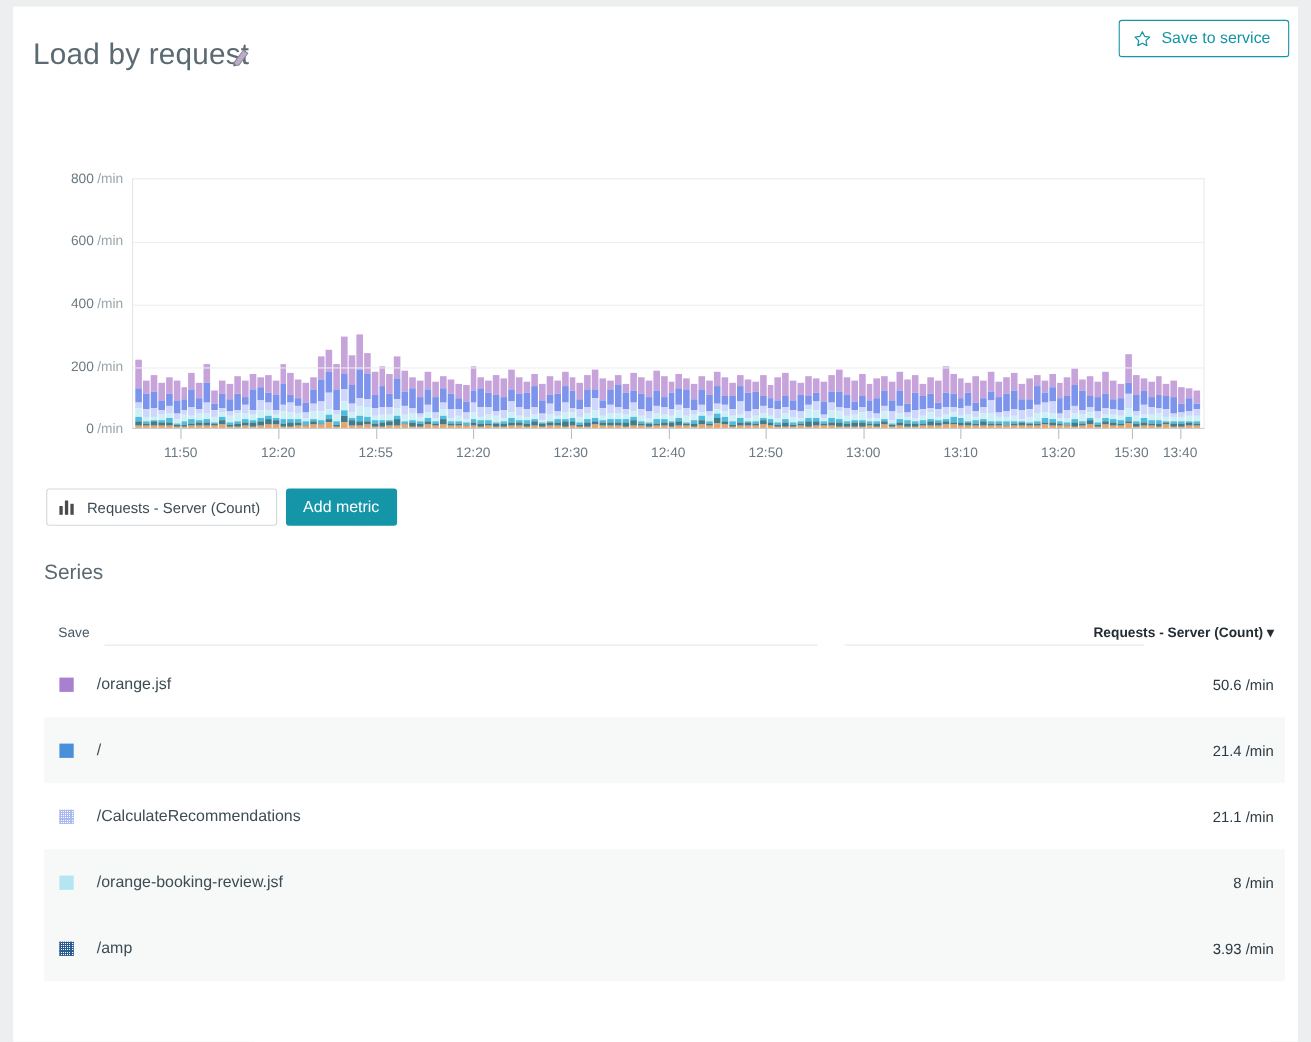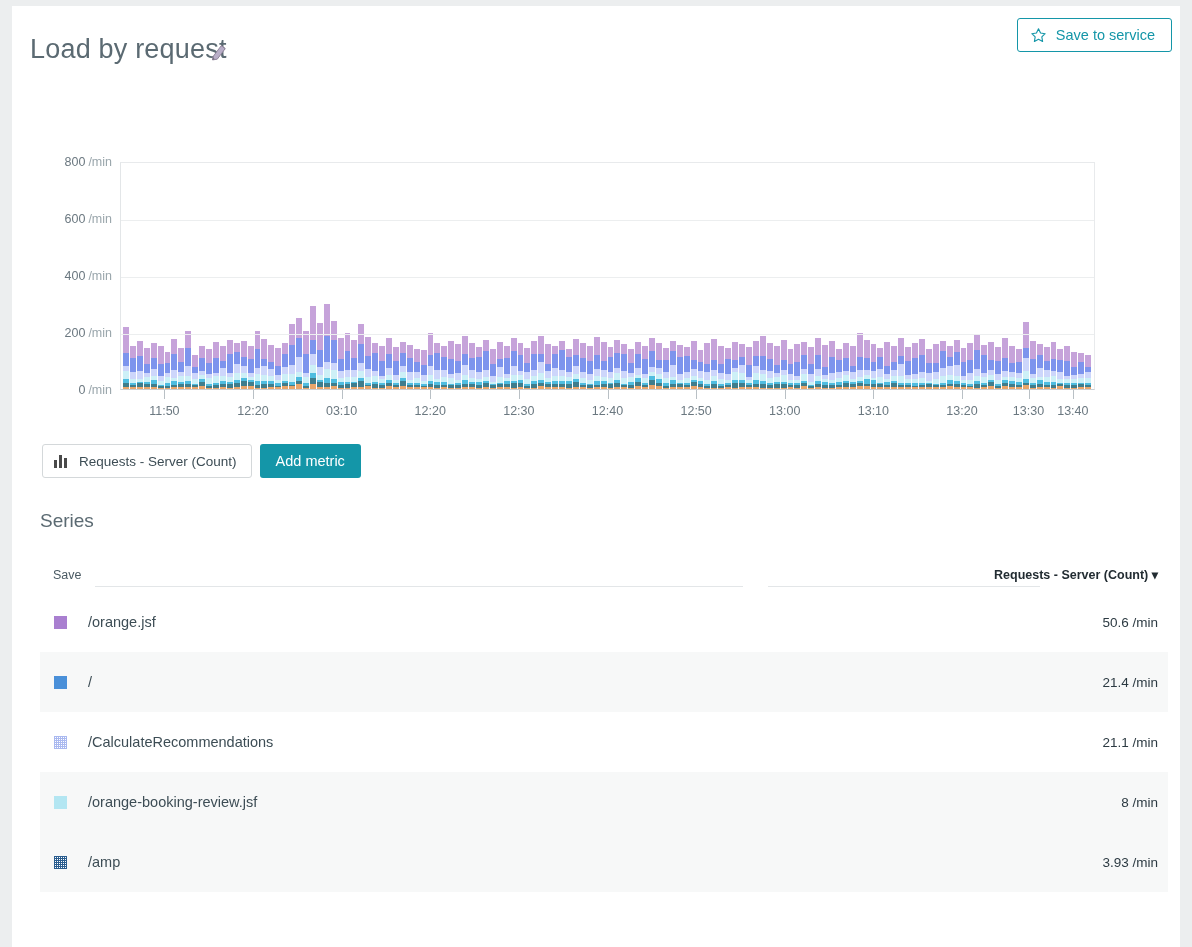--- a/index.html
+++ b/index.html
@@ -1437,37 +1437,37 @@
     <div class="gridline" style="top: 171px;"></div>
         <div class="gridline" style="top: 114px;"></div>
         <div class="gridline" style="top: 57px;"></div>
       </div>
     <div id="x-axis">
         <div class="xtickmark" style="left: 44.3625px;"></div>
         <div class="xtick" style="left: 44.3625px;">11:50</div>
         <div class="xtickmark" style="left: 132.99px;"></div>
         <div class="xtick" style="left: 132.99px;">12:20</div>
         <div class="xtickmark" style="left: 221.618px;"></div>
-        <div class="xtick" style="left: 221.618px;">03:10</div>
+        <div class="xtick" style="left: 221.618px;">12:55</div>
         <div class="xtickmark" style="left: 310.245px;"></div>
         <div class="xtick" style="left: 310.245px;">12:20</div>
         <div class="xtickmark" style="left: 398.873px;"></div>
         <div class="xtick" style="left: 398.873px;">12:30</div>
         <div class="xtickmark" style="left: 487.5px;"></div>
         <div class="xtick" style="left: 487.5px;">12:40</div>
         <div class="xtickmark" style="left: 576.127px;"></div>
         <div class="xtick" style="left: 576.127px;">12:50</div>
         <div class="xtickmark" style="left: 664.755px;"></div>
         <div class="xtick" style="left: 664.755px;">13:00</div>
         <div class="xtickmark" style="left: 753.383px;"></div>
         <div class="xtick" style="left: 753.383px;">13:10</div>
         <div class="xtickmark" style="left: 842.01px;"></div>
         <div class="xtick" style="left: 842.01px;">13:20</div>
         <div class="xtickmark" style="left: 908.505px;"></div>
-        <div class="xtick" style="left: 908.505px;">13:30</div>
+        <div class="xtick" style="left: 908.505px;">15:30</div>
         <div class="xtickmark" style="left: 952.867px;"></div>
         <div class="xtick" style="left: 952.867px;">13:40</div>
       </div>
   </div>
 
   <div id="metric-row">
     <div id="metric-chip">
       <span class="barico">
         <i style="height:8px"></i>
           <i style="height:13px"></i>

